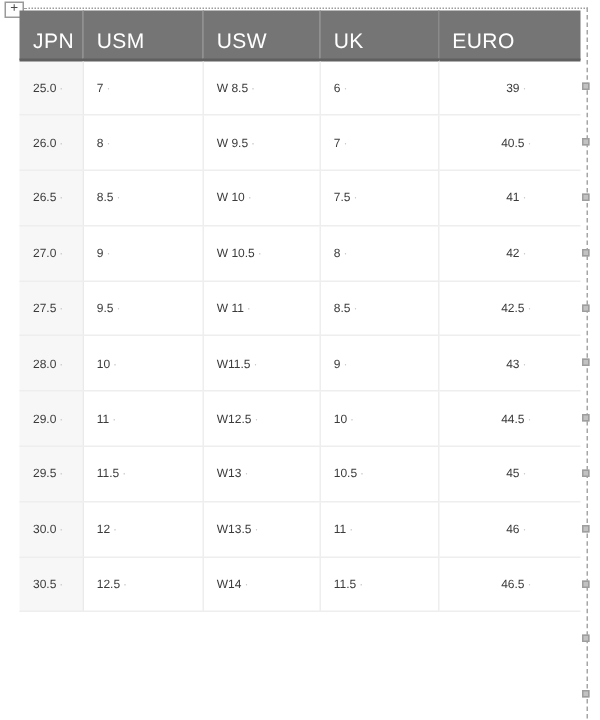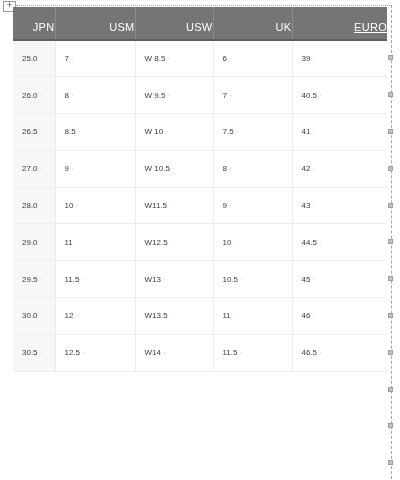--- a/index.html
+++ b/index.html
@@ -85,47 +85,47 @@
   }
   table.sizes col.c-jpn  { width: 42px; }
   table.sizes col.c-usm  { width: 80px; }
   table.sizes col.c-usw  { width: 78px; }
   table.sizes col.c-uk   { width: 79px; }
   table.sizes col.c-euro { width: 95px; }
 
   thead th {
     background: #757575;
     color: #ffffff;
-    font-size: 11px;
+    font-size: 14px;
     font-weight: normal;
     letter-spacing: 0.3px;
-    text-align: right;
+    text-align: left;
     padding: 11px 0 4px 9px;
     height: 33px;
     box-sizing: border-box;
     border-right: 1px solid #8a8a8a;
     border-bottom: 2px solid #606060;
     vertical-align: middle;
   }
-  thead th:last-child { border-right: none; text-decoration: underline; }
+  thead th:last-child { border-right: none; }
 
   tbody td {
     font-size: 8px;
     color: #3b3b3b;
     text-align: left;
     padding: 0 0 0 9px;
     height: 36.8px;
     border-right: 1px solid #eeeeee;
     border-bottom: 1px solid #eeeeee;
     background: #ffffff;
     vertical-align: middle;
     box-sizing: border-box;
     white-space: nowrap;
   }
-  tbody td:last-child { border-right: none; }
+  tbody td:last-child { border-right: none; text-align: center; }
   tbody td.first-col {
     background: #f7f7f7;
     border-right: 1px solid #eaeaea;
   }
   
   .mark {
     color: #c9c9c9;
     font-size: 8px;
     padding-left: 2px;
   }
@@ -183,20 +183,27 @@
             <td>41<span class="mark">·</span></td>
           </tr>
           <tr>
             <td class="first-col">27.0<span class="mark">·</span></td>
             <td>9<span class="mark">·</span></td>
             <td>W 10.5<span class="mark">·</span></td>
             <td>8<span class="mark">·</span></td>
             <td>42<span class="mark">·</span></td>
           </tr>
           <tr>
+            <td class="first-col">27.5<span class="mark">·</span></td>
+            <td>9.5<span class="mark">·</span></td>
+            <td>W 11<span class="mark">·</span></td>
+            <td>8.5<span class="mark">·</span></td>
+            <td>42.5<span class="mark">·</span></td>
+          </tr>
+          <tr>
             <td class="first-col">28.0<span class="mark">·</span></td>
             <td>10<span class="mark">·</span></td>
             <td>W11.5<span class="mark">·</span></td>
             <td>9<span class="mark">·</span></td>
             <td>43<span class="mark">·</span></td>
           </tr>
           <tr>
             <td class="first-col">29.0<span class="mark">·</span></td>
             <td>11<span class="mark">·</span></td>
             <td>W12.5<span class="mark">·</span></td>

